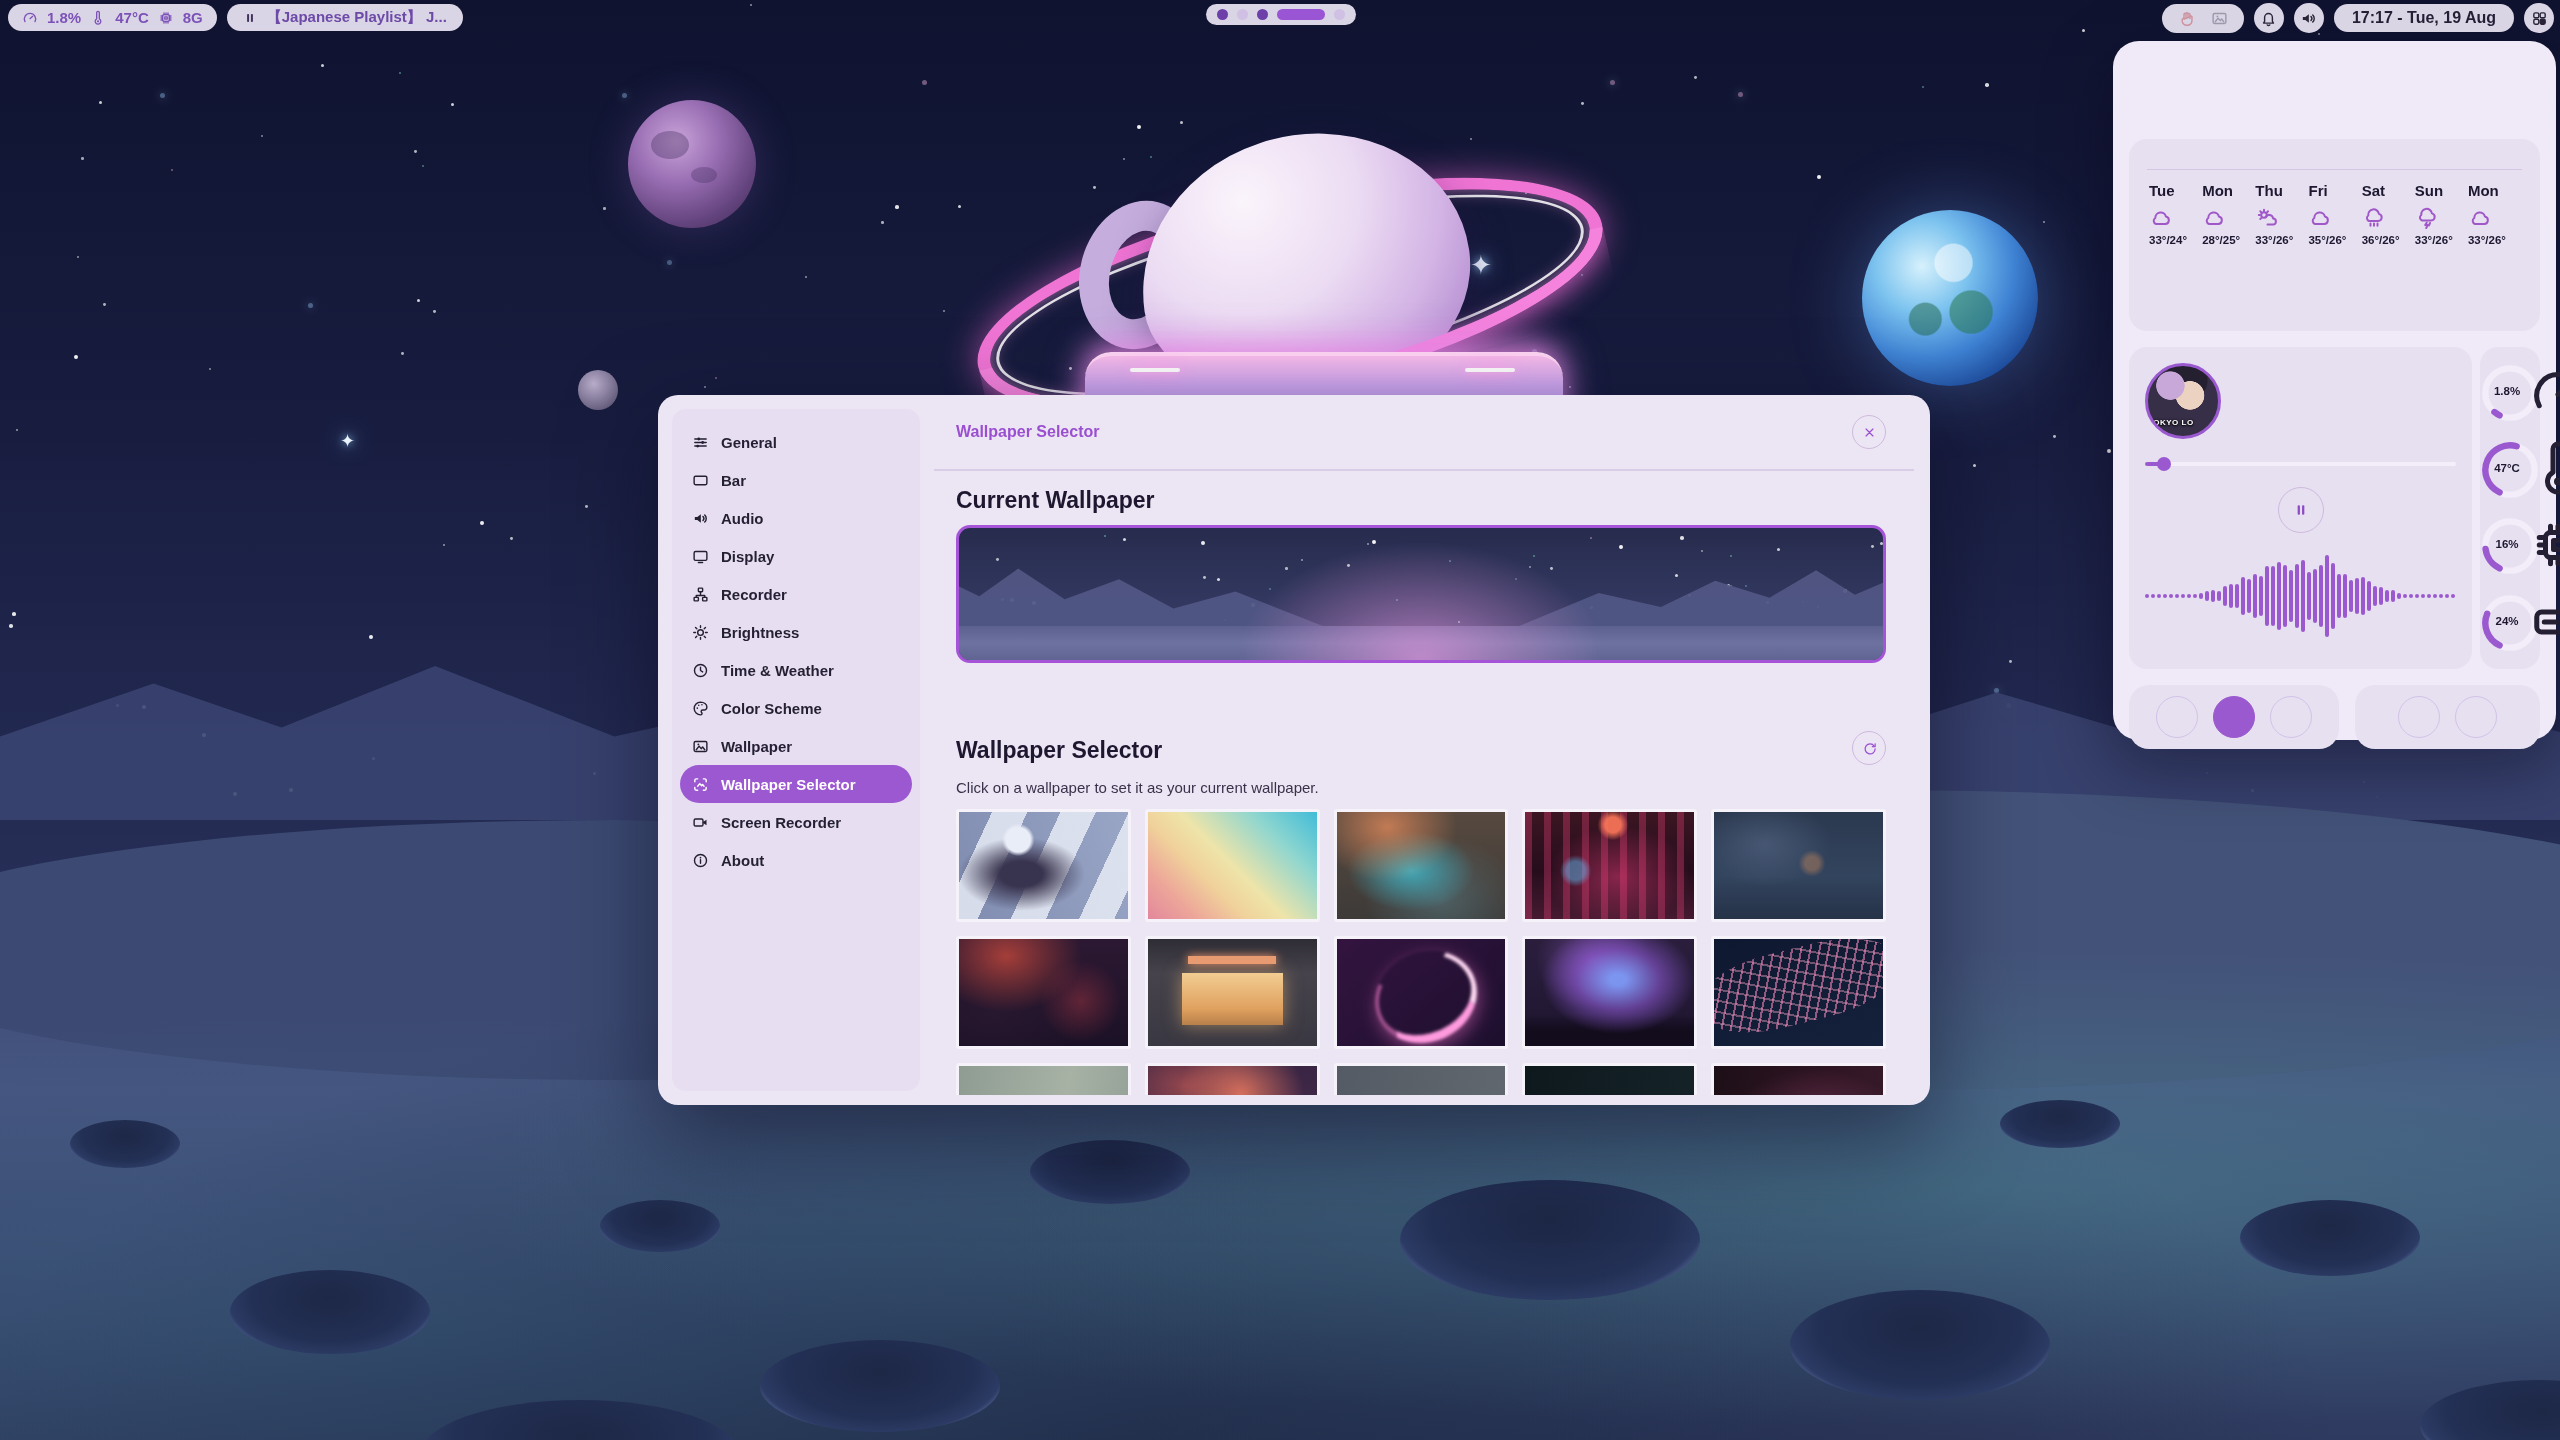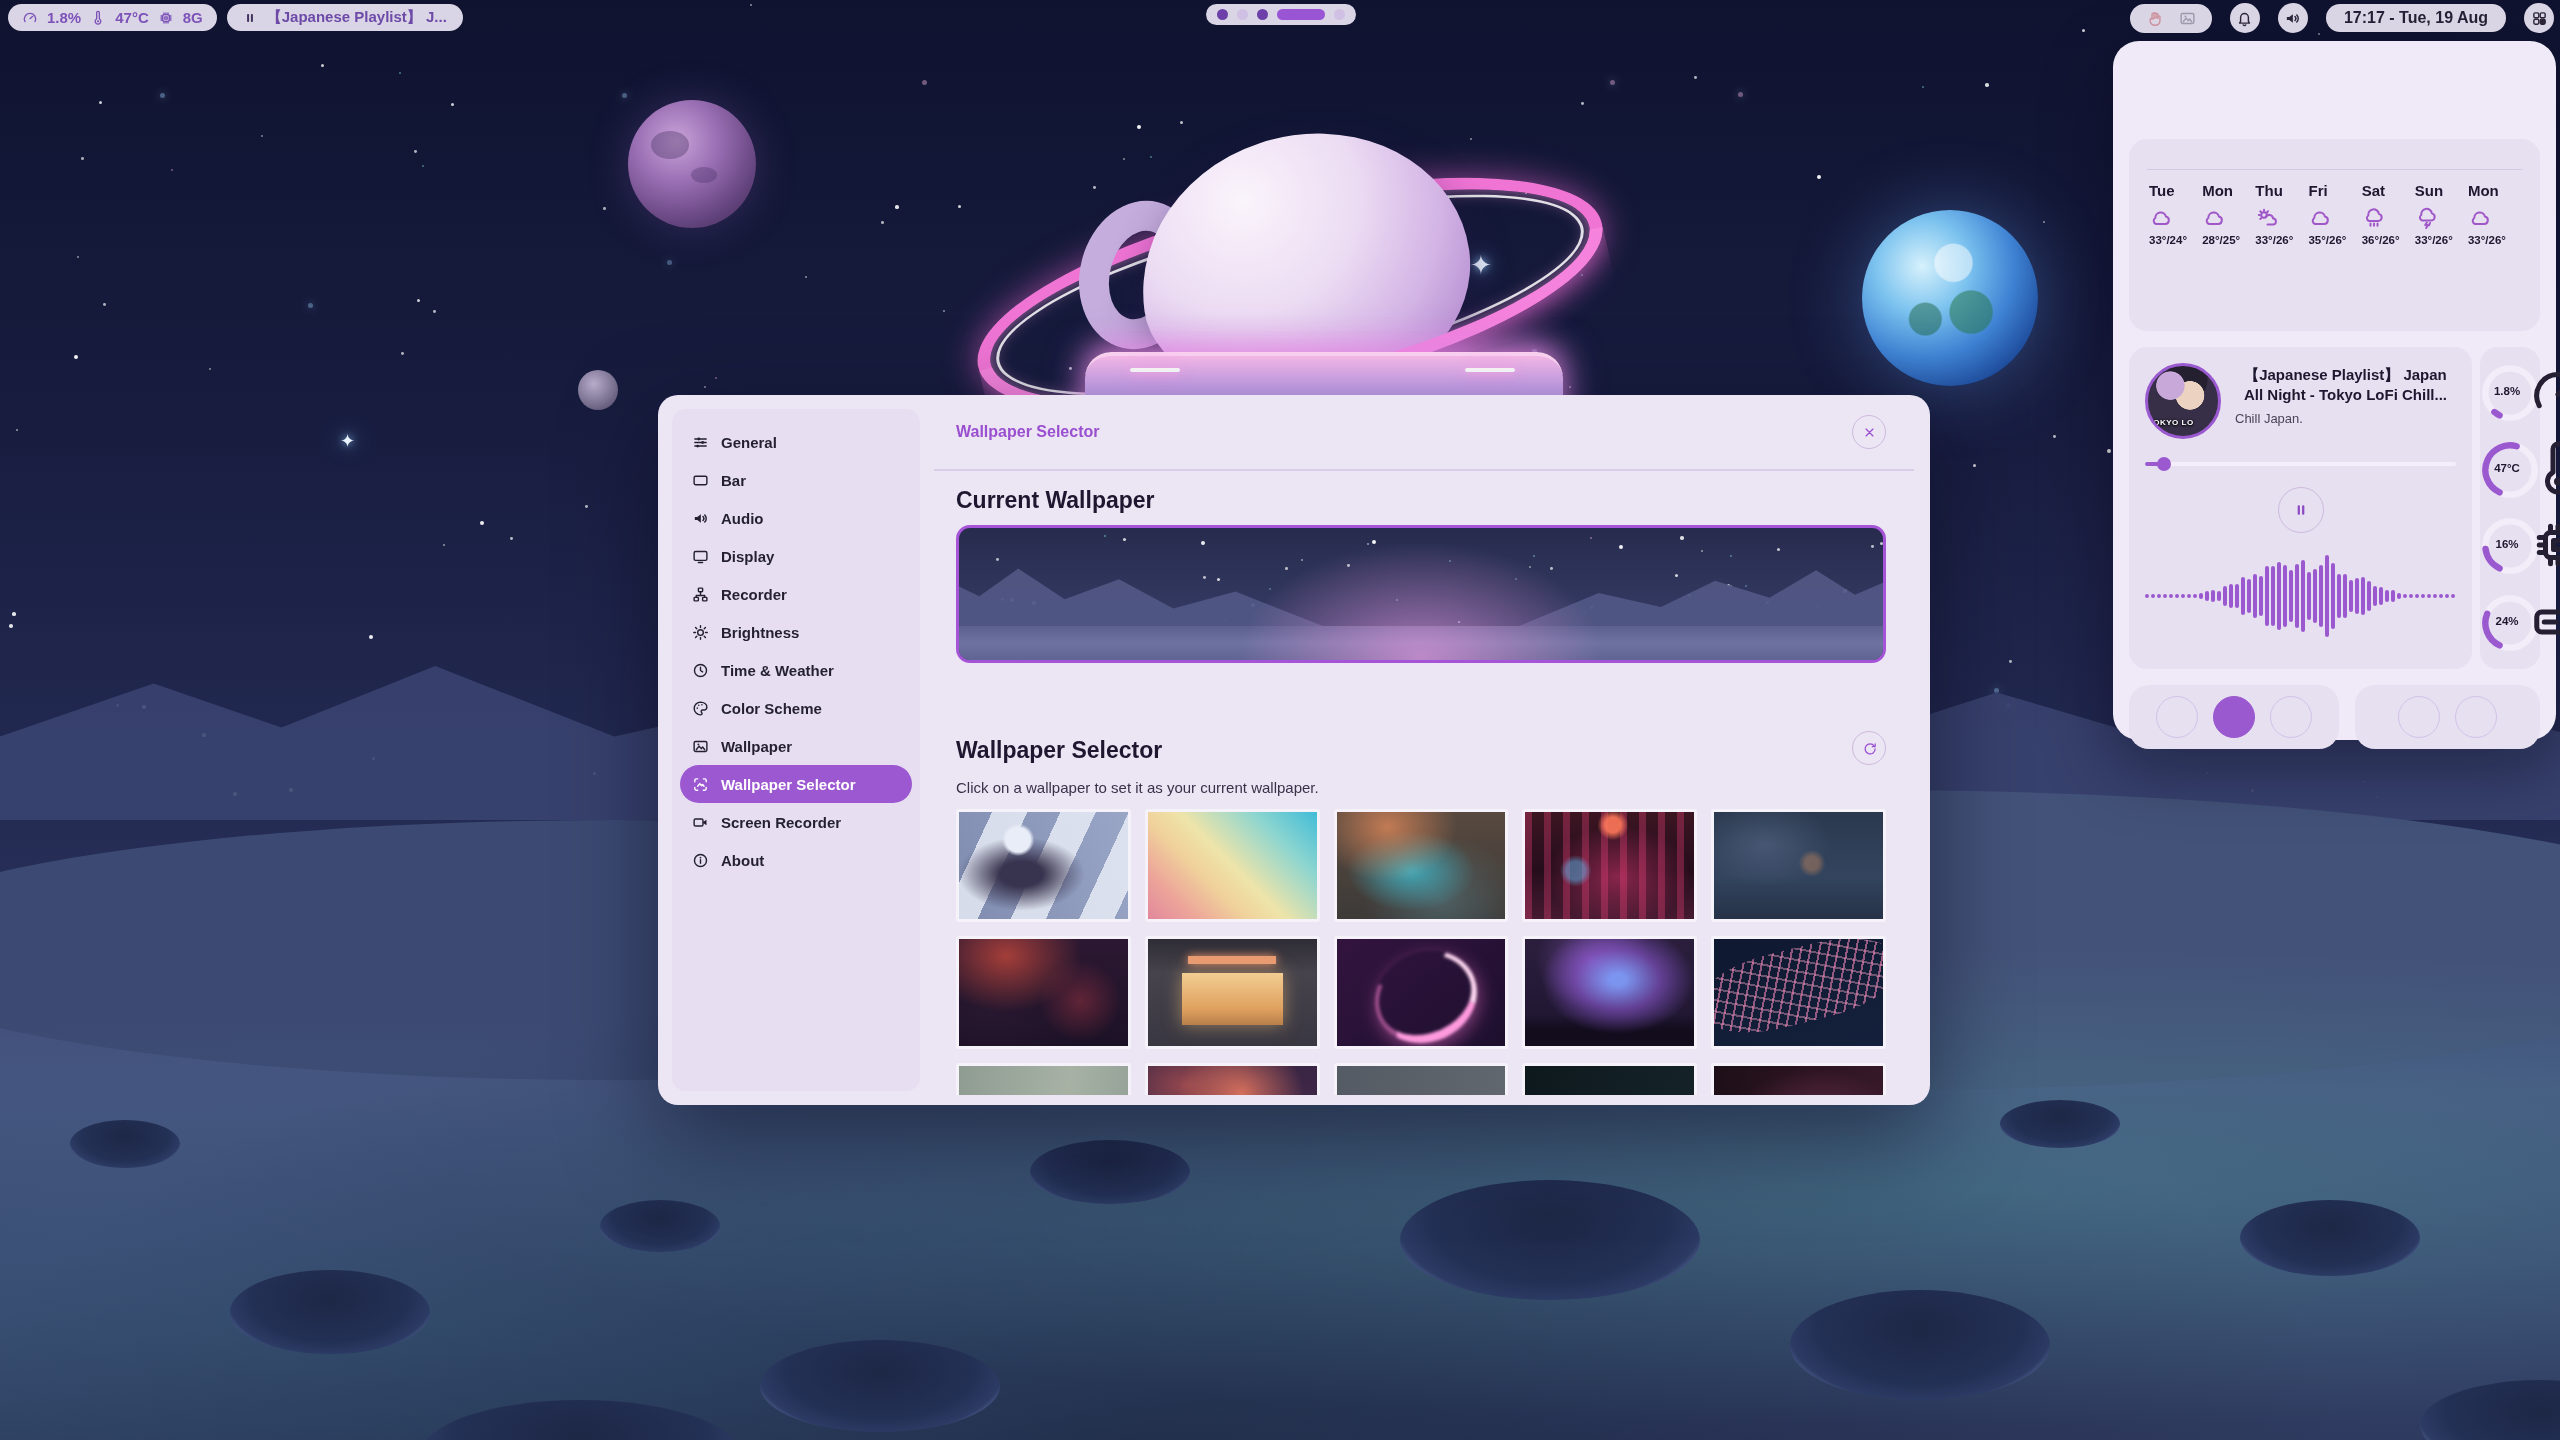--- a/index.html
+++ b/index.html
@@ -77,21 +77,21 @@
   .tbi { display:inline-block; color:#7c52b8; }
   .tbi svg, [data-icon] svg { width:100%; height:100%; display:block; }
   .tbi { width:16px; height:16px; }
   .media-pill { padding:4px 16px; gap:10px; }
   .media-pill .tbt { color:#6d4aa8; }
   .media-pill .tbi { color:#41325e; width:14px; height:14px; }
   .workspaces { position:absolute; left:1206px; top:4px; padding:5px 11px; gap:9px; border-radius:14px; }
   .ws-dot { width:11px; height:11px; border-radius:6px; background:#cfc0e4; }
   .ws-dot.occupied { background:#6d3fa8; }
   .ws-dot.active { width:48px; background:#9a55d5; }
-  .tb-right { position:absolute; right:6px; top:3px; display:flex; gap:18px; align-items:center; }
+  .tb-right { position:absolute; right:6px; top:3px; display:flex; gap:10px; align-items:center; }
   .tray-pill { padding:6px 16px; gap:16px; }
   .trayic { width:17px; height:17px; }
   .trayic.pinkic { color:#c97a84; opacity:.75; }
   .trayic.grayic { color:#8f8a9c; opacity:.8; }
   .circbtn { width:30px; height:30px; border-radius:50%; background:rgba(236,230,245,.92);
     display:flex; align-items:center; justify-content:center; border:none; cursor:pointer; }
   .circbtn [data-icon] { width:17px; height:17px; color:#2a2438; display:inline-block; }
   .clock-pill { padding:5px 18px; }
   .clock-pill span { font-size:16px; font-weight:bold; color:#241f35; }
 
@@ -842,27 +842,20 @@
           <div class="fc-t">33°/26°</div>
         </div>
       </div>
   </div>
 
   <div class="card music-card">
     <div class="m-head">
       <div class="album">
         <div class="album-cap">TOKYO LO</div>
       </div>
-      <div class="m-titles">
-        <div class="m-title">
-          <div>【Japanese Playlist】 Japan</div>
-          <div>All Night - Tokyo LoFi Chill...</div>
-        </div>
-        <div class="m-artist">Chill Japan.</div>
-      </div>
     </div>
     <div class="m-slider">
       <div class="m-track"></div>
       <div class="m-fill" id="m-fill" style="width: 6%;"></div>
       <div class="m-knob" id="m-knob" style="left: calc(6% - 7px);"></div>
     </div>
     <button class="m-playbtn">
       <span data-icon="pause-icon">
           <svg viewBox="0 0 24 24" stroke="currentColor" fill="none" stroke-width="2" stroke-linecap="round" stroke-linejoin="round">
             <rect x="7" y="5" width="3.4" height="14" rx="1.4" fill="currentColor" stroke="none"></rect>

